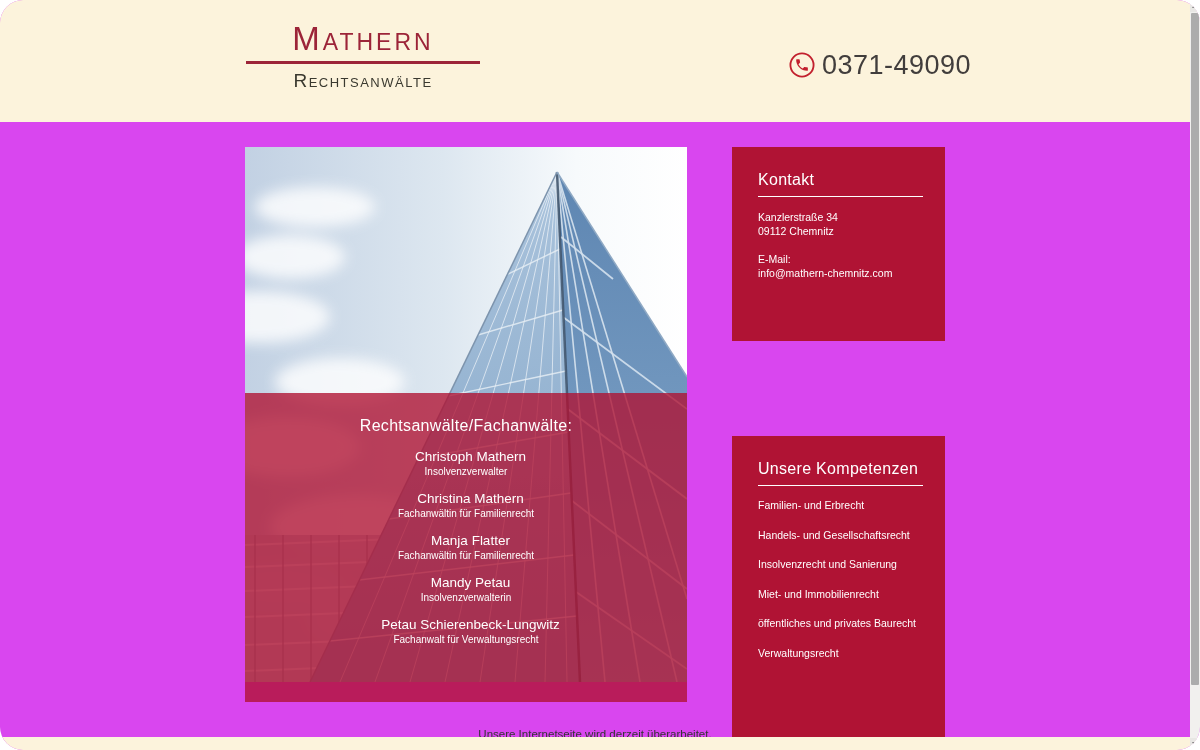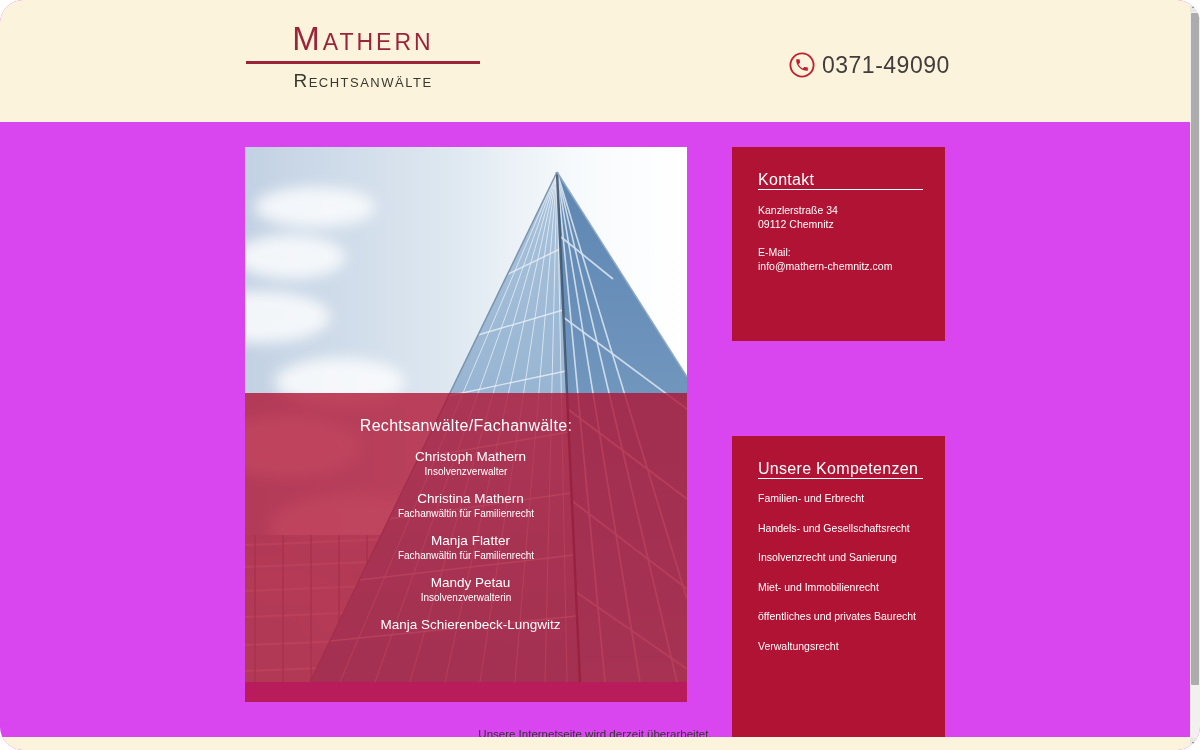--- a/index.html
+++ b/index.html
@@ -14,21 +14,21 @@
     font-variant:small-caps;font-size:33px;line-height:34px;color:#9c2438;
     letter-spacing:3px;font-weight:500;
   }
   .logo-rule{height:3px;background:#9c2438;margin:5px 0 7px;}
   .logo-sub{
     font-variant:small-caps;font-size:19px;line-height:20px;color:#3a392f;
     letter-spacing:1.5px;font-weight:500;
   }
   .phone{position:absolute;left:789px;top:51px;height:28px;display:flex;align-items:center;}
   .phone-icon{width:26px;height:26px;margin-right:7px;flex:0 0 auto;}
-  .phone-number{font-size:23px;color:#413d3c;letter-spacing:0.5px;}
+  .phone-number{font-size:27px;color:#413d3c;letter-spacing:0.5px;}
   
   .hero{position:absolute;left:245px;top:147px;width:442px;height:535px;}
   .hero svg{display:block;}
   .hero-overlay{
     position:absolute;left:0;top:246px;width:442px;height:309px;
     background:rgba(176,17,49,0.78);color:#ffffff;text-align:center;
     box-sizing:border-box;padding-top:24px;
   }
   .hero-overlay h2{margin:0 0 14px;font-size:16px;font-weight:normal;letter-spacing:0.3px;}
   .lawyer{margin-bottom:13px;}
@@ -36,21 +36,21 @@
   .lawyer-role{font-size:10px;line-height:13px;}
   
   .red-box{
     position:absolute;left:732px;width:213px;background:#b01334;color:#ffffff;
     box-sizing:border-box;padding:24px 22px 0 26px;
   }
   .box-kontakt{top:147px;height:194px;}
   .box-kompetenzen{top:416px;height:316px;margin-top:20px;}
   .box-title{
     font-size:16px;font-weight:normal;letter-spacing:0.3px;
-    border-bottom:1px solid #ffffff;margin-bottom:13px;
+    padding-bottom:7px;border-bottom:1px solid #ffffff;margin-bottom:13px;
   }
   .box-line{font-size:10.5px;line-height:14px;}
   .box-group{margin-bottom:14px;}
   .komp-item{font-size:10.5px;line-height:13px;margin-bottom:16.5px;}
   
   .notice{
     position:absolute;left:245px;top:728px;width:700px;text-align:center;
     font-size:11.5px;color:#333333;
   }
   .footer-strip{position:absolute;left:0;bottom:0;width:1200px;height:13px;background:#fcf3dc;}
@@ -206,21 +206,22 @@
       </div>
       <div class="lawyer">
         <div class="lawyer-name">Manja Flatter</div>
         <div class="lawyer-role">Fachanwältin für Familienrecht</div>
       </div>
       <div class="lawyer">
         <div class="lawyer-name">Mandy Petau</div>
         <div class="lawyer-role">Insolvenzverwalterin</div>
       </div>
       <div class="lawyer">
-        <div class="lawyer-name">Manja Schierenbeck-Lungwitz</div>
+        <div class="lawyer-name">Petau Schierenbeck-Lungwitz</div>
+        <div class="lawyer-role">Fachanwalt für Verwaltungsrecht</div>
       </div>
     </div>
   </div>
 
   <div class="red-box box-kontakt">
     <div class="box-title">Kontakt</div>
     <div class="box-group">
       <div class="box-line">Kanzlerstraße 34</div>
       <div class="box-line">09112 Chemnitz</div>
     </div>

